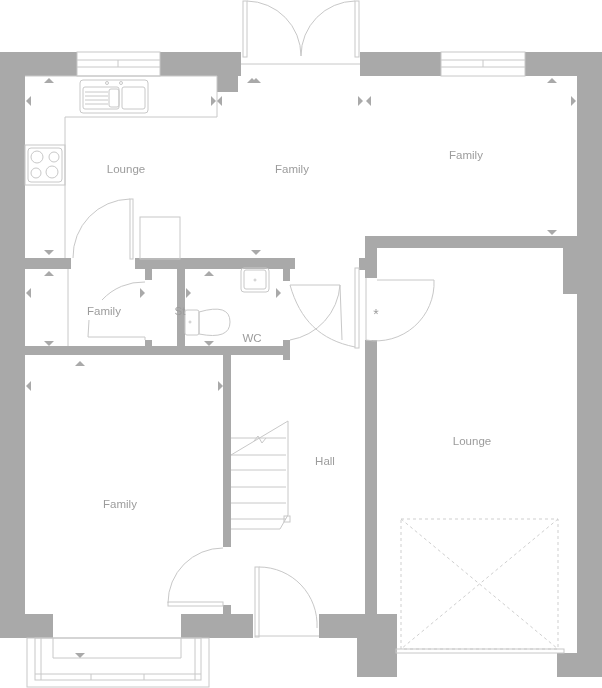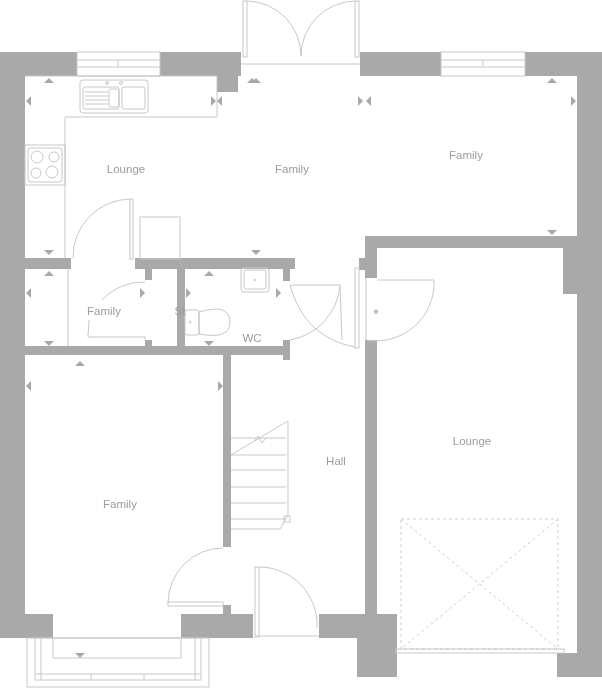--- a/index.html
+++ b/index.html
@@ -196,15 +196,15 @@
   </g>
 </svg>
 
 <div class="label" style="left:126px;top:169px">Lounge</div>
 <div class="label" style="left:292px;top:169px">Family</div>
 <div class="label" style="left:466px;top:155px">Family</div>
 <div class="label" style="left:104px;top:311px">Family</div>
 <div class="label" style="left:180px;top:311px">St</div>
 <div class="label" style="left:252px;top:338px">WC</div>
 <div class="label" style="left:120px;top:504px">Family</div>
-<div class="label" style="left:336px;top:461px">Hall</div>
+<div class="label" style="left:325px;top:461px">Hall</div>
 <div class="label" style="left:472px;top:441px">Lounge</div>
 <div class="star" style="left:376px;top:314px">*</div>
 
 </body></html>

